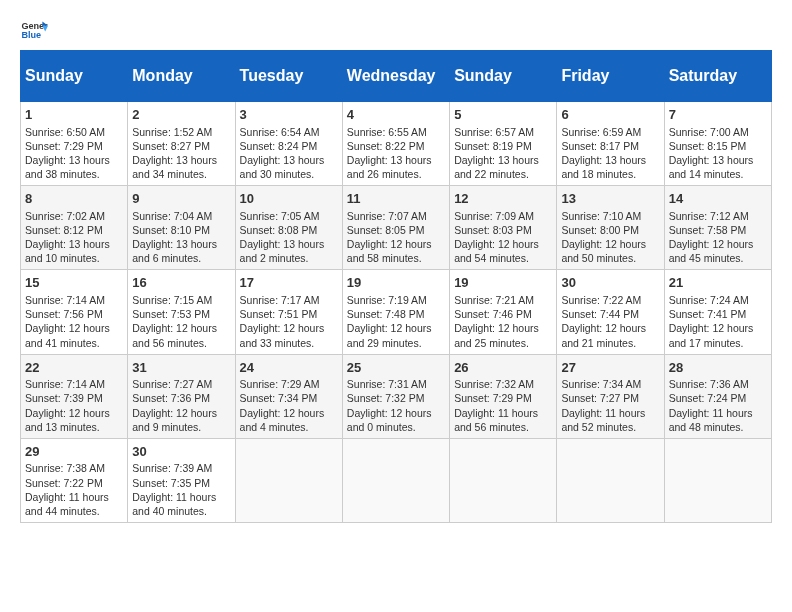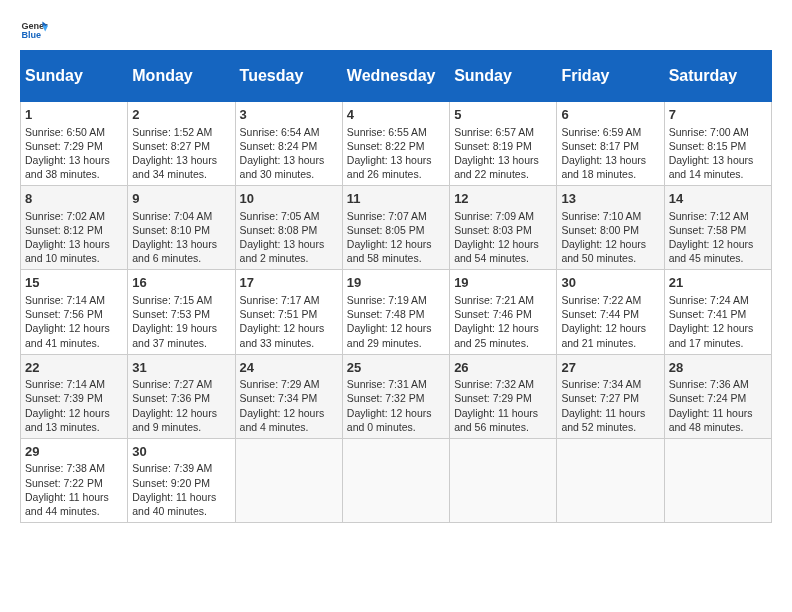--- a/index.html
+++ b/index.html
@@ -123,39 +123,39 @@
           <td><span class="day-num">8</span><span>Sunrise: 7:02 AM</span><br><span>Sunset: 8:12 PM</span><br><span>Daylight: 13 hours and 10 minutes.</span></td>
           <td><span class="day-num">9</span><span>Sunrise: 7:04 AM</span><br><span>Sunset: 8:10 PM</span><br><span>Daylight: 13 hours and 6 minutes.</span></td>
           <td><span class="day-num">10</span><span>Sunrise: 7:05 AM</span><br><span>Sunset: 8:08 PM</span><br><span>Daylight: 13 hours and 2 minutes.</span></td>
           <td><span class="day-num">11</span><span>Sunrise: 7:07 AM</span><br><span>Sunset: 8:05 PM</span><br><span>Daylight: 12 hours and 58 minutes.</span></td>
           <td><span class="day-num">12</span><span>Sunrise: 7:09 AM</span><br><span>Sunset: 8:03 PM</span><br><span>Daylight: 12 hours and 54 minutes.</span></td>
           <td><span class="day-num">13</span><span>Sunrise: 7:10 AM</span><br><span>Sunset: 8:00 PM</span><br><span>Daylight: 12 hours and 50 minutes.</span></td>
           <td><span class="day-num">14</span><span>Sunrise: 7:12 AM</span><br><span>Sunset: 7:58 PM</span><br><span>Daylight: 12 hours and 45 minutes.</span></td>
         </tr>
         <tr>
           <td><span class="day-num">15</span><span>Sunrise: 7:14 AM</span><br><span>Sunset: 7:56 PM</span><br><span>Daylight: 12 hours and 41 minutes.</span></td>
-          <td><span class="day-num">16</span><span>Sunrise: 7:15 AM</span><br><span>Sunset: 7:53 PM</span><br><span>Daylight: 19 hours and 37 minutes.</span></td>
+          <td><span class="day-num">16</span><span>Sunrise: 7:15 AM</span><br><span>Sunset: 7:53 PM</span><br><span>Daylight: 12 hours and 56 minutes.</span></td>
           <td><span class="day-num">17</span><span>Sunrise: 7:17 AM</span><br><span>Sunset: 7:51 PM</span><br><span>Daylight: 12 hours and 33 minutes.</span></td>
           <td><span class="day-num">19</span><span>Sunrise: 7:19 AM</span><br><span>Sunset: 7:48 PM</span><br><span>Daylight: 12 hours and 29 minutes.</span></td>
           <td><span class="day-num">19</span><span>Sunrise: 7:21 AM</span><br><span>Sunset: 7:46 PM</span><br><span>Daylight: 12 hours and 25 minutes.</span></td>
           <td><span class="day-num">30</span><span>Sunrise: 7:22 AM</span><br><span>Sunset: 7:44 PM</span><br><span>Daylight: 12 hours and 21 minutes.</span></td>
           <td><span class="day-num">21</span><span>Sunrise: 7:24 AM</span><br><span>Sunset: 7:41 PM</span><br><span>Daylight: 12 hours and 17 minutes.</span></td>
         </tr>
         <tr>
           <td><span class="day-num">22</span><span>Sunrise: 7:14 AM</span><br><span>Sunset: 7:39 PM</span><br><span>Daylight: 12 hours and 13 minutes.</span></td>
           <td><span class="day-num">31</span><span>Sunrise: 7:27 AM</span><br><span>Sunset: 7:36 PM</span><br><span>Daylight: 12 hours and 9 minutes.</span></td>
           <td><span class="day-num">24</span><span>Sunrise: 7:29 AM</span><br><span>Sunset: 7:34 PM</span><br><span>Daylight: 12 hours and 4 minutes.</span></td>
           <td><span class="day-num">25</span><span>Sunrise: 7:31 AM</span><br><span>Sunset: 7:32 PM</span><br><span>Daylight: 12 hours and 0 minutes.</span></td>
           <td><span class="day-num">26</span><span>Sunrise: 7:32 AM</span><br><span>Sunset: 7:29 PM</span><br><span>Daylight: 11 hours and 56 minutes.</span></td>
           <td><span class="day-num">27</span><span>Sunrise: 7:34 AM</span><br><span>Sunset: 7:27 PM</span><br><span>Daylight: 11 hours and 52 minutes.</span></td>
           <td><span class="day-num">28</span><span>Sunrise: 7:36 AM</span><br><span>Sunset: 7:24 PM</span><br><span>Daylight: 11 hours and 48 minutes.</span></td>
         </tr>
         <tr>
           <td><span class="day-num">29</span><span>Sunrise: 7:38 AM</span><br><span>Sunset: 7:22 PM</span><br><span>Daylight: 11 hours and 44 minutes.</span></td>
-          <td><span class="day-num">30</span><span>Sunrise: 7:39 AM</span><br><span>Sunset: 9:20 PM</span><br><span>Daylight: 11 hours and 40 minutes.</span></td>
+          <td><span class="day-num">30</span><span>Sunrise: 7:39 AM</span><br><span>Sunset: 7:35 PM</span><br><span>Daylight: 11 hours and 40 minutes.</span></td>
           <td class="empty"></td>
           <td class="empty"></td>
           <td class="empty"></td>
           <td class="empty"></td>
           <td class="empty"></td>
         </tr>
       </tbody>
   </table>
 </div>
 

